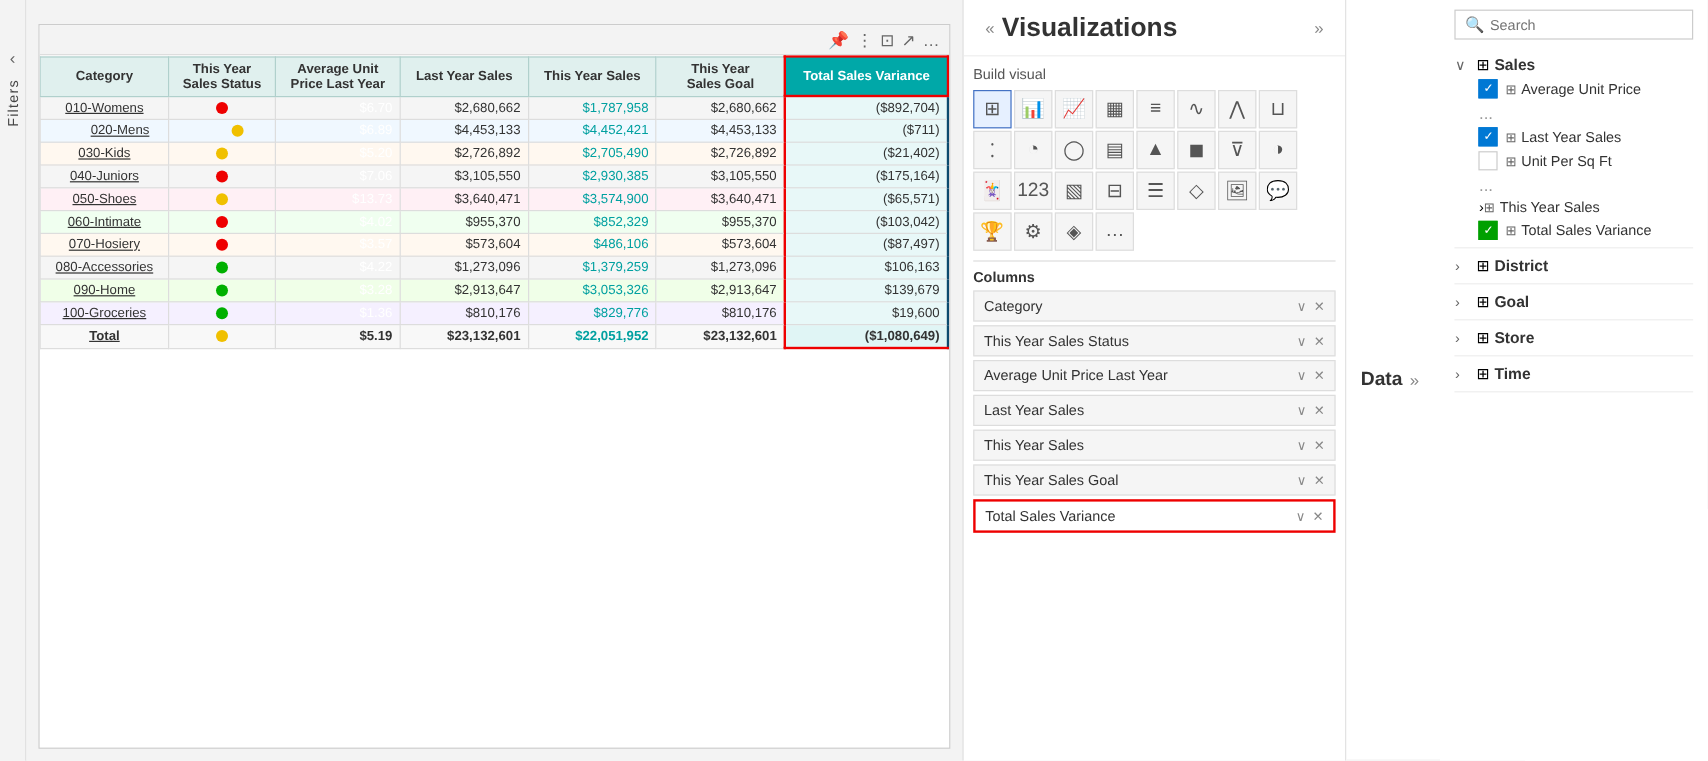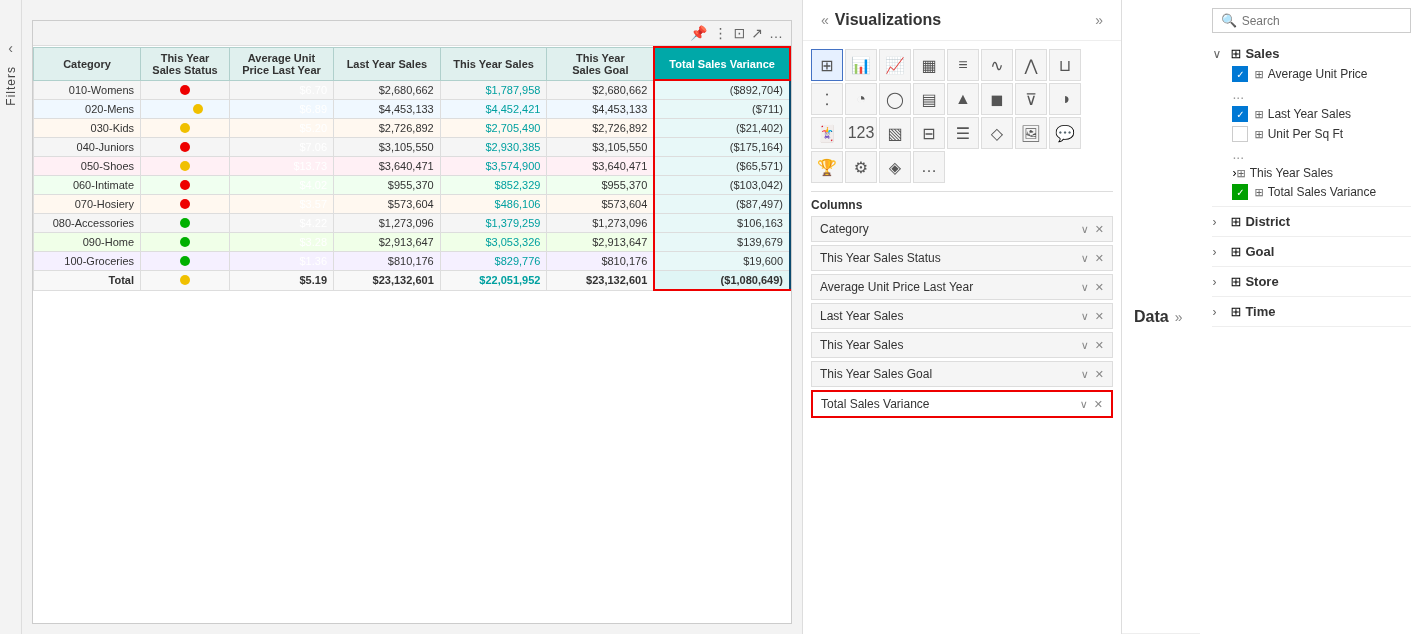--- a/index.html
+++ b/index.html
@@ -62,22 +62,23 @@
     }
 
     tbody td {
       border: 1px solid #ddd;
       padding: 3px 6px;
       text-align: right;
       color: #333;
     }
 
     tbody td.category-col {
-      text-align: right;
+      text-align: center;
       font-weight: normal;
+      text-decoration: underline;
     }
 
     tbody td.highlight-col {
       background: #e6f7f7;
       border-left: 2px solid #e00;
       border-right: 2px solid #0c4a6e;
       color: #333;
     }
 
     tbody tr:last-child td.highlight-col {
@@ -140,21 +141,21 @@
     }
 
     .viz-panel-header {
       display: flex;
       align-items: center;
       padding: 10px 12px;
       border-bottom: 1px solid #eee;
     }
 
     .viz-panel-title {
-      font-size: 16px;
+      font-size: 22px;
       font-weight: 600;
       color: #333;
       flex: 1;
     }
 
     .panel-collapse-btn {
       color: #888;
       cursor: pointer;
       font-size: 14px;
       padding: 2px 6px;
@@ -606,20 +607,21 @@
   </div>
 </div>
 
 <div class="viz-panel">
   <div class="viz-panel-header">
     <span class="panel-collapse-btn">«</span>
     <span class="viz-panel-title">Visualizations</span>
     <span class="panel-collapse-btn">»</span>
   </div>
   <div class="viz-panel-content">
+    <div class="build-visual-label">Build visual</div>
 
     <div class="viz-icons-grid">
       <div class="viz-icon-btn active" title="Table">⊞</div>
       <div class="viz-icon-btn" title="Bar">📊</div>
       <div class="viz-icon-btn" title="Chart">📈</div>
       <div class="viz-icon-btn" title="Clustered">▦</div>
       <div class="viz-icon-btn" title="Stacked">≡</div>
       <div class="viz-icon-btn" title="Line">∿</div>
       <div class="viz-icon-btn" title="Area">⋀</div>
       <div class="viz-icon-btn" title="Combo">⊔</div>

